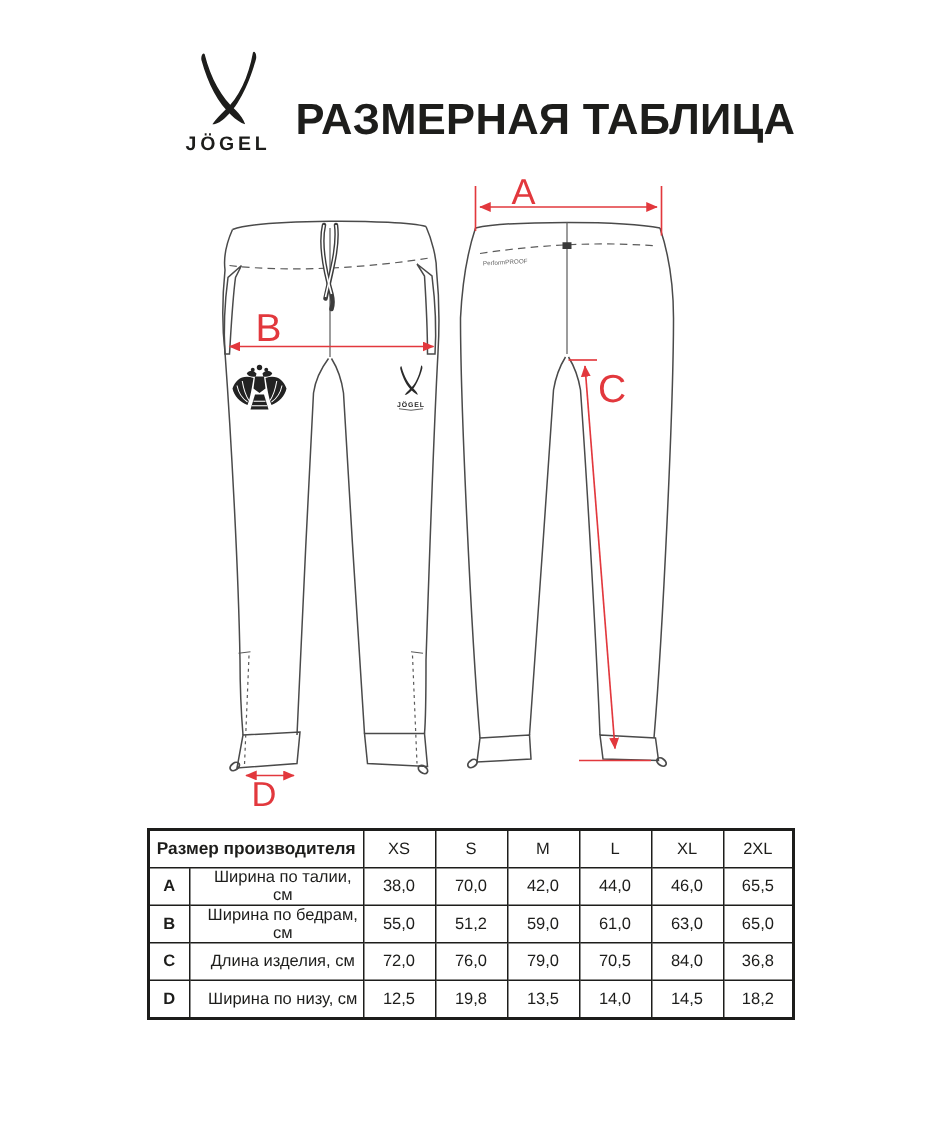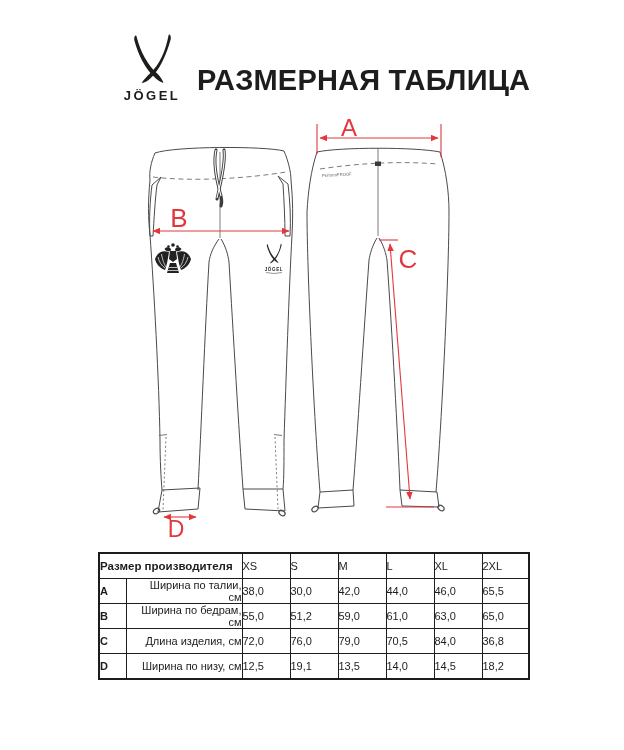--- a/index.html
+++ b/index.html
@@ -8,25 +8,25 @@
     font-family:"Liberation Sans",sans-serif;color:#1d1d1b;
   }
   .brand{position:absolute;left:112px;top:34px;width:80px;text-align:center;}
   .brand svg{display:block;margin:0 auto;}
   .brand-name{font-size:13px;font-weight:bold;letter-spacing:2.5px;margin-top:2px;color:#1d1d1b;}
   .page-title{position:absolute;left:197px;top:45px;font-size:29px;font-weight:bold;
     letter-spacing:0.2px;color:#1d1d1b;white-space:nowrap;}
   .diagram{position:absolute;left:0;top:108px;}
   .size-table{position:absolute;left:98px;top:552px;border-collapse:collapse;table-layout:fixed;
     width:430px;border:2px solid #1d1d1b;}
-  .size-table td{border:1px solid #1d1d1b;vertical-align:middle;
+  .size-table td{border:1px solid #1d1d1b;text-align:center;vertical-align:middle;
     font-size:11px;height:24px;padding:0;color:#1d1d1b;}
   .size-table td.hdr{font-weight:bold;font-size:11.5px;}
   .size-table td.letter{font-weight:bold;}
-  .size-table td.desc{text-align:right;padding-left:9px;}
+  .size-table td.desc{text-align:center;padding-left:9px;}
   .line{stroke:#4a4a4a;fill:none;stroke-width:1;}
   .thin{stroke:#5a5a5a;fill:none;stroke-width:0.8;}
   .red{stroke:#e2383d;fill:none;stroke-width:1.1;}
   .redlbl{fill:#e2383d;font-family:"Liberation Sans",sans-serif;}
 </style>
 </head>
 <body>
 
 <div class="brand">
   <svg width="46" height="52" viewBox="-21 -25 42 50">
@@ -179,21 +179,21 @@
     <td>S</td>
     <td>M</td>
     <td>L</td>
     <td>XL</td>
     <td>2XL</td>
   </tr>
   <tr>
     <td class="letter">A</td>
     <td class="desc">Ширина по талии, см</td>
     <td>38,0</td>
-    <td>30,0</td>
+    <td>70,0</td>
     <td>42,0</td>
     <td>44,0</td>
     <td>46,0</td>
     <td>65,5</td>
   </tr>
   <tr>
     <td class="letter">B</td>
     <td class="desc">Ширина по бедрам, см</td>
     <td>55,0</td>
     <td>51,2</td>
@@ -209,20 +209,20 @@
     <td>76,0</td>
     <td>79,0</td>
     <td>70,5</td>
     <td>84,0</td>
     <td>36,8</td>
   </tr>
   <tr>
     <td class="letter">D</td>
     <td class="desc">Ширина по низу, см</td>
     <td>12,5</td>
-    <td>19,1</td>
+    <td>19,8</td>
     <td>13,5</td>
     <td>14,0</td>
     <td>14,5</td>
     <td>18,2</td>
   </tr>
   </tbody>
 </table>
 
 </body></html>

